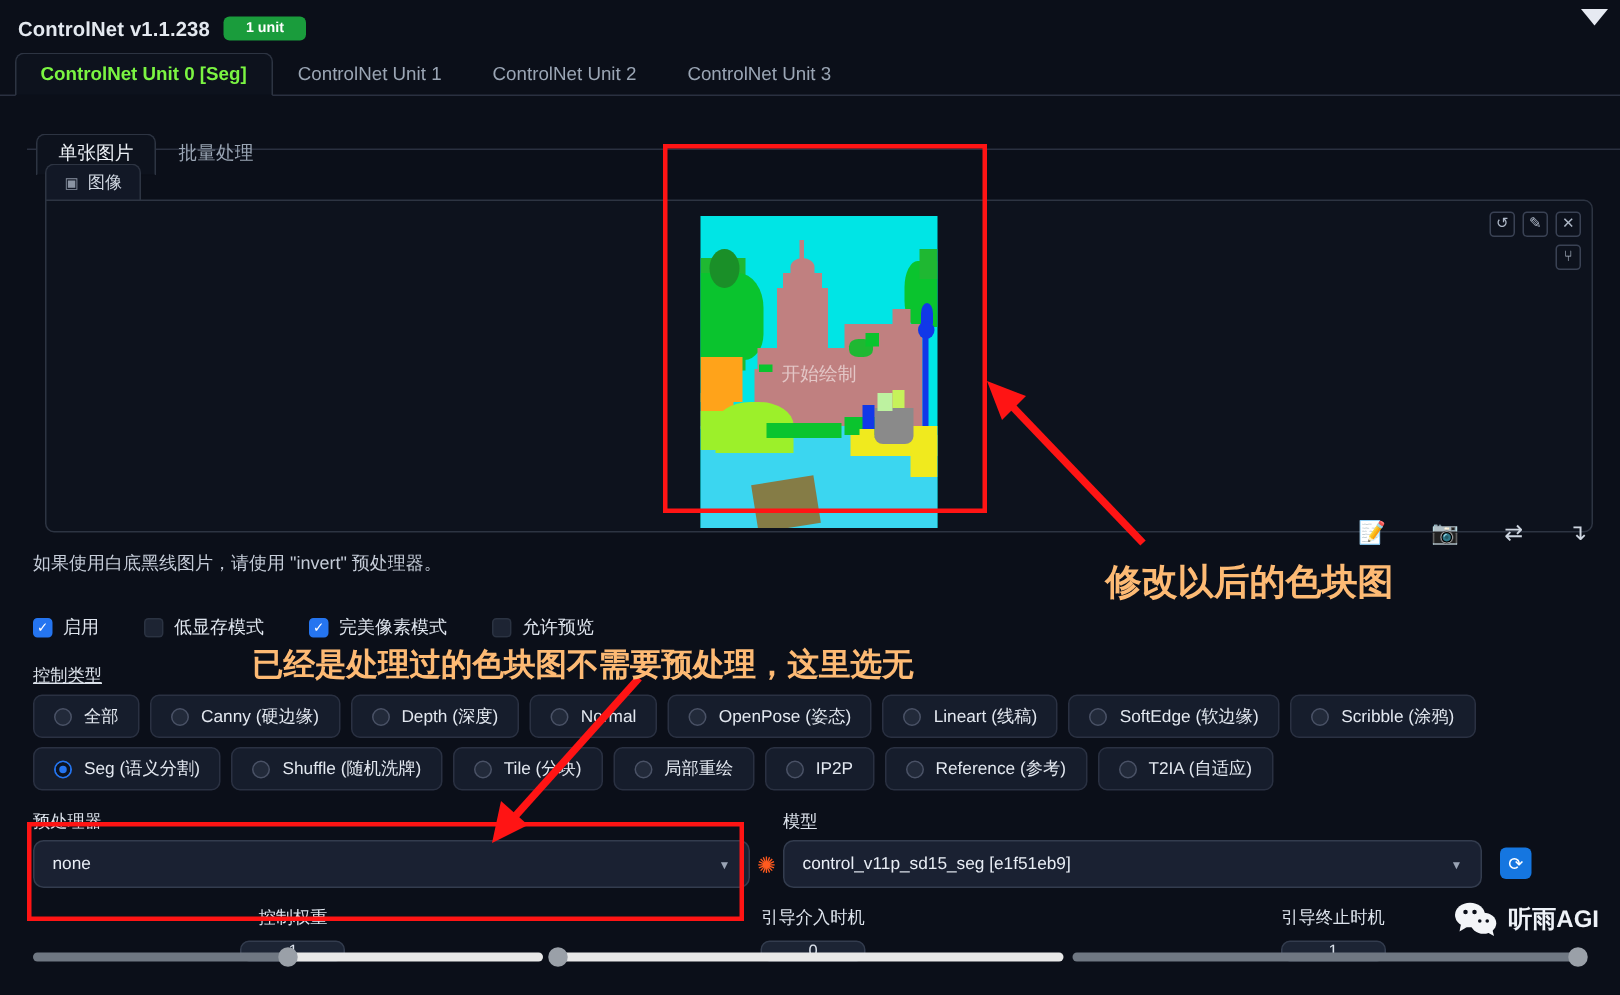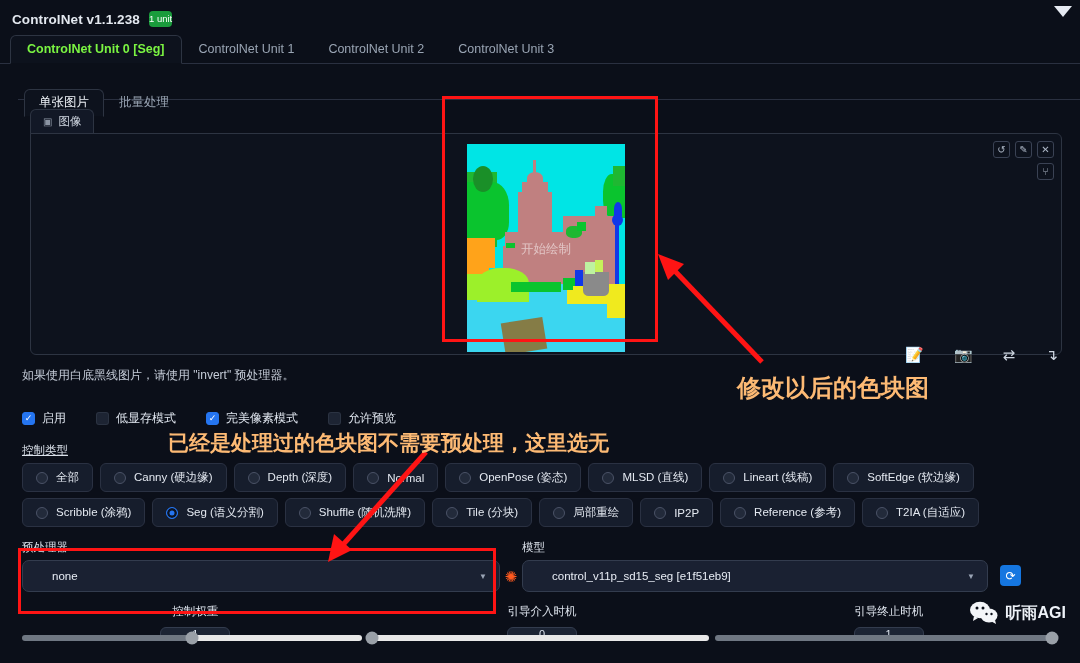--- a/index.html
+++ b/index.html
@@ -10,22 +10,22 @@
     color: #c9d1d9;
     overflow: hidden;
     position: relative;
   }
   .root { position: relative; width: 1080px; height: 663px; }
 
   
   .header { display: flex; align-items: center; gap: 9px; padding: 8px 0 0 12px; height: 30px; }
   .header-title { font-size: 13.5px; color: #e3e8ef; font-weight: 600; letter-spacing: .1px; }
   .unit-badge {
-    background: #1a9c3c; color: #fff; font-size: 9.5px; font-weight: 400;
-    padding: 2px 0; border-radius: 4px; line-height: 1.3;
+    background: #1a9c3c; color: #fff; font-size: 9.5px; font-weight: 700;
+    padding: 2px 15px; border-radius: 4px; line-height: 1.3;
   }
   .collapse-chevron {
     position: absolute; right: 8px; top: 6px;
     width: 0; height: 0; border-left: 9px solid transparent; border-right: 9px solid transparent;
     border-top: 11px solid #e6eaf2; cursor: pointer;
   }
 
   
   .unit-tabs {
     display: flex; align-items: flex-end; gap: 0;
@@ -111,21 +111,21 @@
   }
   .dot { width: 12px; height: 12px; border-radius: 50%; border: 1px solid #4a5costume; border: 1px solid #4a5266; background: #222a3a; flex: none; }
   .dot.on { background: #2575f0; border-color: #2575f0; box-shadow: inset 0 0 0 2.5px #0d1422; }
 
   
   .select-row { display: flex; align-items: flex-end; margin: 13px 18px 0 22px; gap: 0; }
   .field { display: flex; flex-direction: column; gap: 5px; }
   .field-label { font-size: 11.5px; color: #dbe1ea; }
   .select {
     height: 32px; background: #1a2132; border: 1px solid #333c4e; border-radius: 7px;
-    display: flex; align-items: center; padding: 0 29px; font-size: 11.5px; color: #e8edf5;
+    display: flex; align-items: center; padding: 0 12px; font-size: 11.5px; color: #e8edf5;
     cursor: pointer; position: relative;
   }
   .select .caret { position: absolute; right: 12px; font-size: 8px; color: #9aa4b5; }
   .spark { width: 22px; text-align: center; font-size: 15px; color: #ff5a1f; }
   .refresh-btn {
     width: 21px; height: 21px; background: #1576e0; border-radius: 4px;
     display: flex; align-items: center; justify-content: center; color: #fff; font-size: 12px;
     cursor: pointer; margin-left: 12px; margin-bottom: 6px;
   }
 
@@ -290,24 +290,20 @@
         <span class="dot"></span>
         <span>Depth (深度)</span>
       </div>
     <div class="radio">
         <span class="dot"></span>
         <span>Normal</span>
       </div>
     <div class="radio">
         <span class="dot"></span>
         <span>OpenPose (姿态)</span>
-      </div>
-    <div class="radio">
-        <span class="dot"></span>
-        <span>MLSD (直线)</span>
       </div>
     <div class="radio">
         <span class="dot"></span>
         <span>Lineart (线稿)</span>
       </div>
     <div class="radio">
         <span class="dot"></span>
         <span>SoftEdge (软边缘)</span>
       </div>
     <div class="radio">

